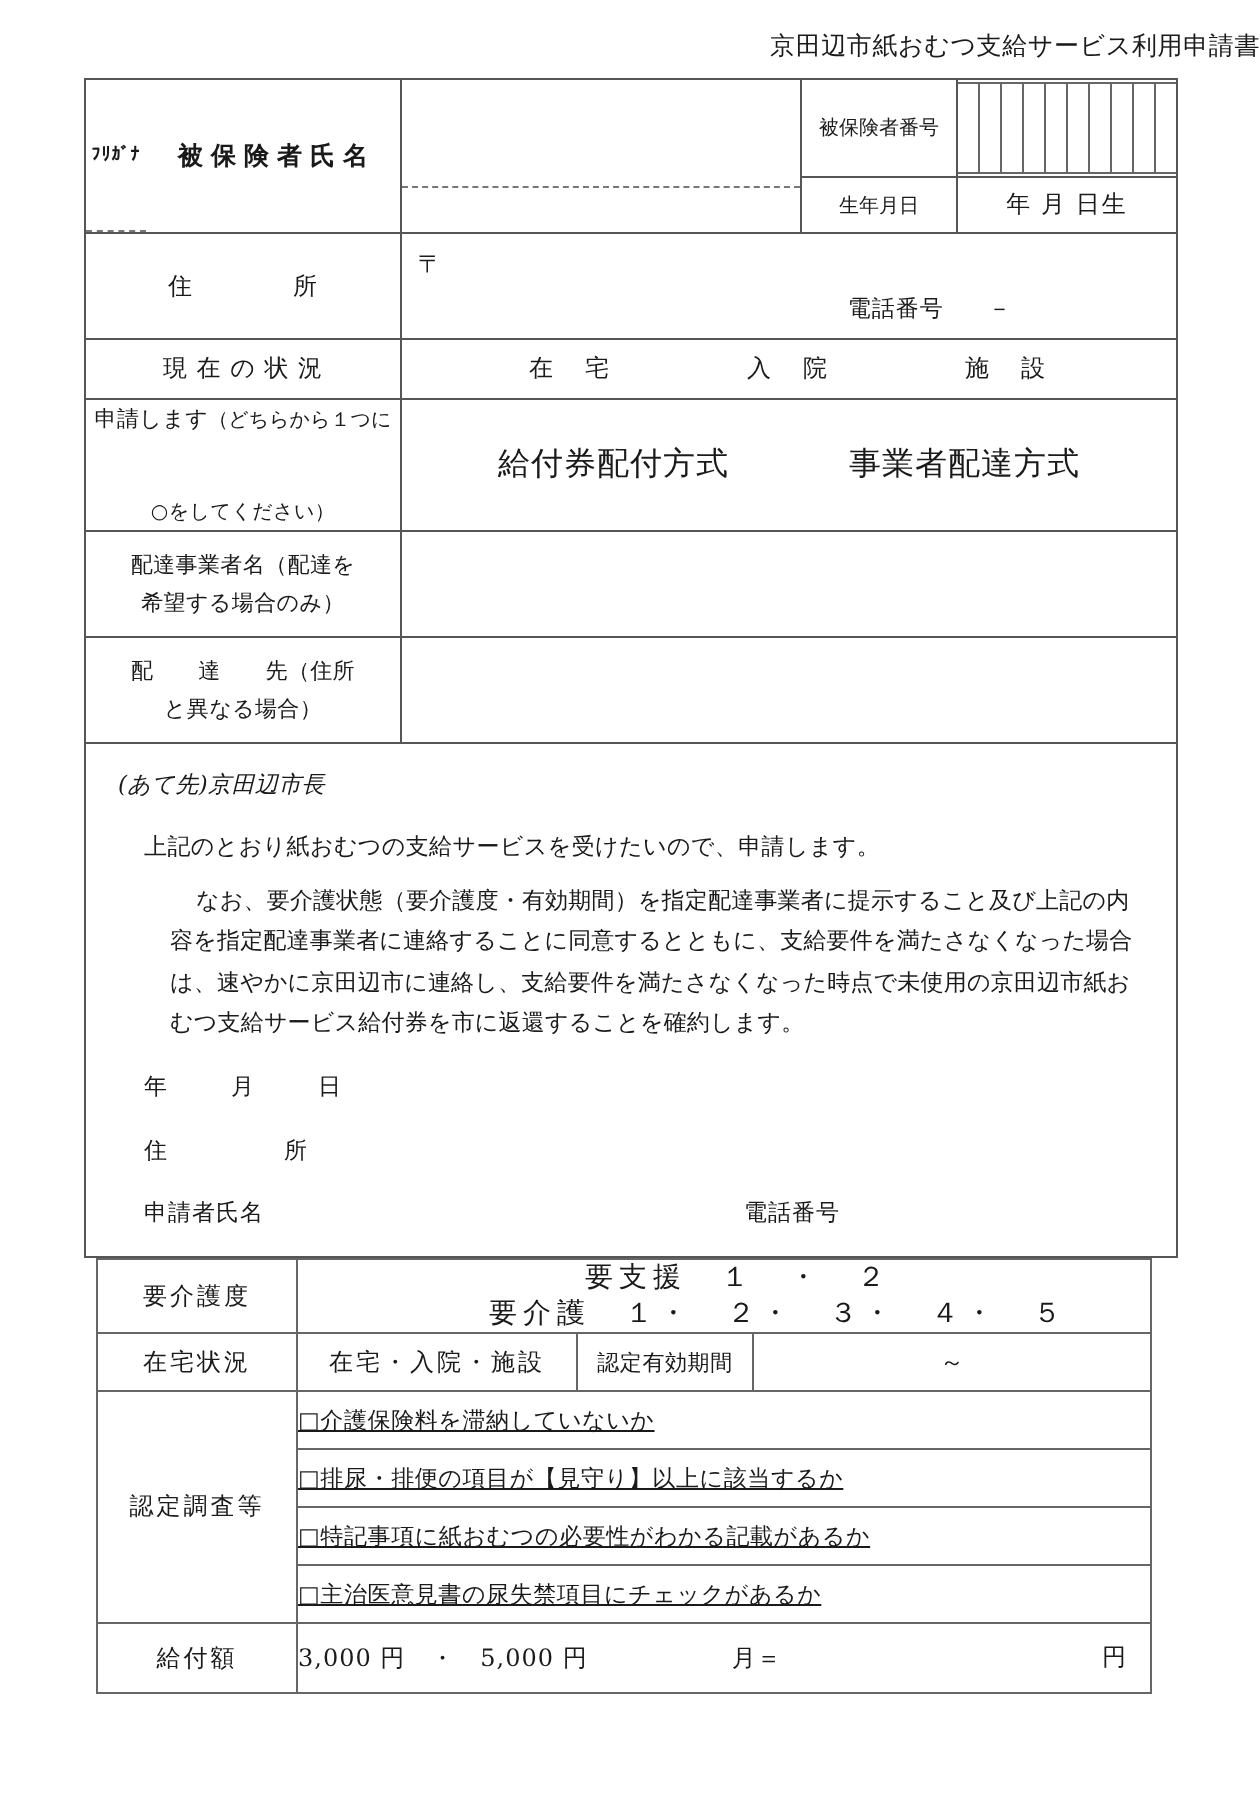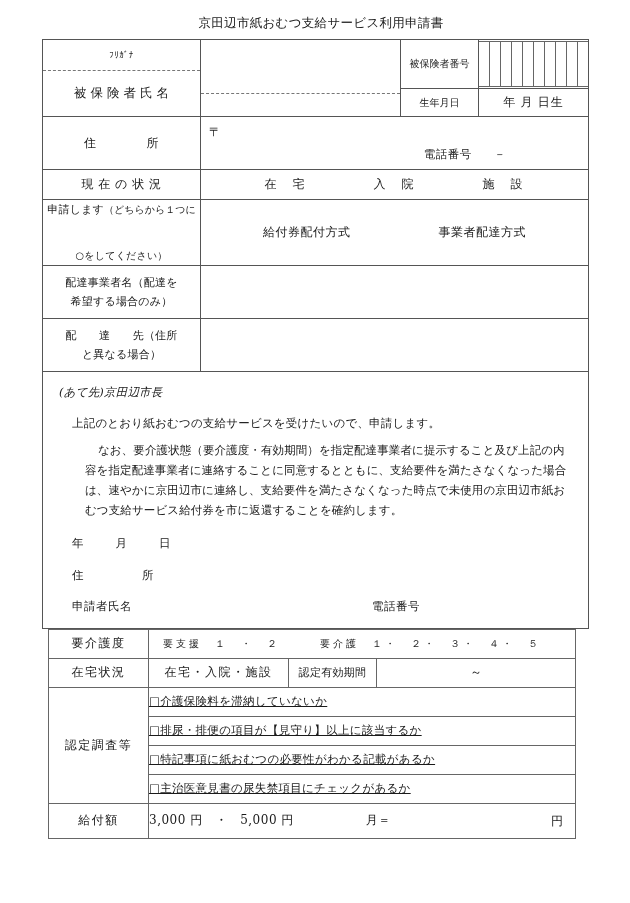--- a/index.html
+++ b/index.html
@@ -16,21 +16,21 @@
     overflow: hidden;
   }
   .page { position: relative; width: 630px; height: 903px; }
 
   
   .hdr { padding-left: 78px; }
   .hdr-line { font-size: 12.5px; letter-spacing: 1.6px; }
   #betsuki { padding-top: 22px; }
   #yoshiki { padding-top: 17px; }
   .form-title {
-    text-align: center;
+    text-align: right;
     font-size: 12.5px;
     letter-spacing: 0.3px;
     padding: 15px 0 7px 12px;
   }
 
   
   table { border-collapse: collapse; }
   .tbl-main {
     width: 546px;
     margin-left: 42px;
@@ -43,21 +43,21 @@
     vertical-align: middle;
   }
   .lbl {
     text-align: center;
     font-size: 12px;
     letter-spacing: 0.5px;
   }
   .small { font-size: 10px; letter-spacing: 0px; margin-top: 28px; }
 
   
-  .furi-wrap { height: 76px; display: flex; flex-direction: column; }
+  .furi-wrap { height: 76px; display: flex; flex-direction: row; font-weight: bold; }
   .furi-top {
     flex: 0 0 30px;
     display: flex; align-items: center; justify-content: center;
     border-bottom: 1px dashed #777;
     font-size: 9px;
     letter-spacing: 0.5px;
     font-family: "DejaVu Sans", "Liberation Sans", sans-serif;
   }
   .furi-bot {
     flex: 1;
@@ -101,21 +101,21 @@
     justify-content: space-around;
     align-items: center;
     font-size: 12px;
     letter-spacing: 2px;
     padding: 0 30px;
   }
   .opts2 {
     display: flex;
     justify-content: space-around;
     align-items: center;
-    font-size: 12px;
+    font-size: 16px;
     letter-spacing: 0.5px;
     padding: 0 18px;
   }
 
   .two-line {
     display: flex; flex-direction: column;
     justify-content: center; align-items: center;
     line-height: 1.75;
     font-size: 11px;
   }
@@ -155,22 +155,23 @@
     vertical-align: middle;
     height: 28px;
   }
   .city-lbl {
     text-align: center;
     font-size: 12px;
     letter-spacing: 1.5px;
   }
   .care-levels {
     display: flex; align-items: center;
-    font-size: 10px;
+    font-size: 14px;
     padding-left: 14px;
+    flex-direction: column;
   }
   .care-levels .g1 { letter-spacing: 3px; }
   .care-levels .g2 { margin-left: 40px; letter-spacing: 3px; }
   .chk-row { font-size: 11.5px; padding-left: 9px; letter-spacing: 0.3px; height: 27px; text-decoration: underline; }
   .amt-row { font-size: 12px; padding-left: 10px; position: relative; height: 32px; }
   .amt-inner { display: flex; align-items: center; }
   .amt-inner .a1 { letter-spacing: 0.5px; }
   .amt-inner .mid { letter-spacing: 0.5px; }
   .unit-right {
     position: absolute; right: 12px; top: 50%;

